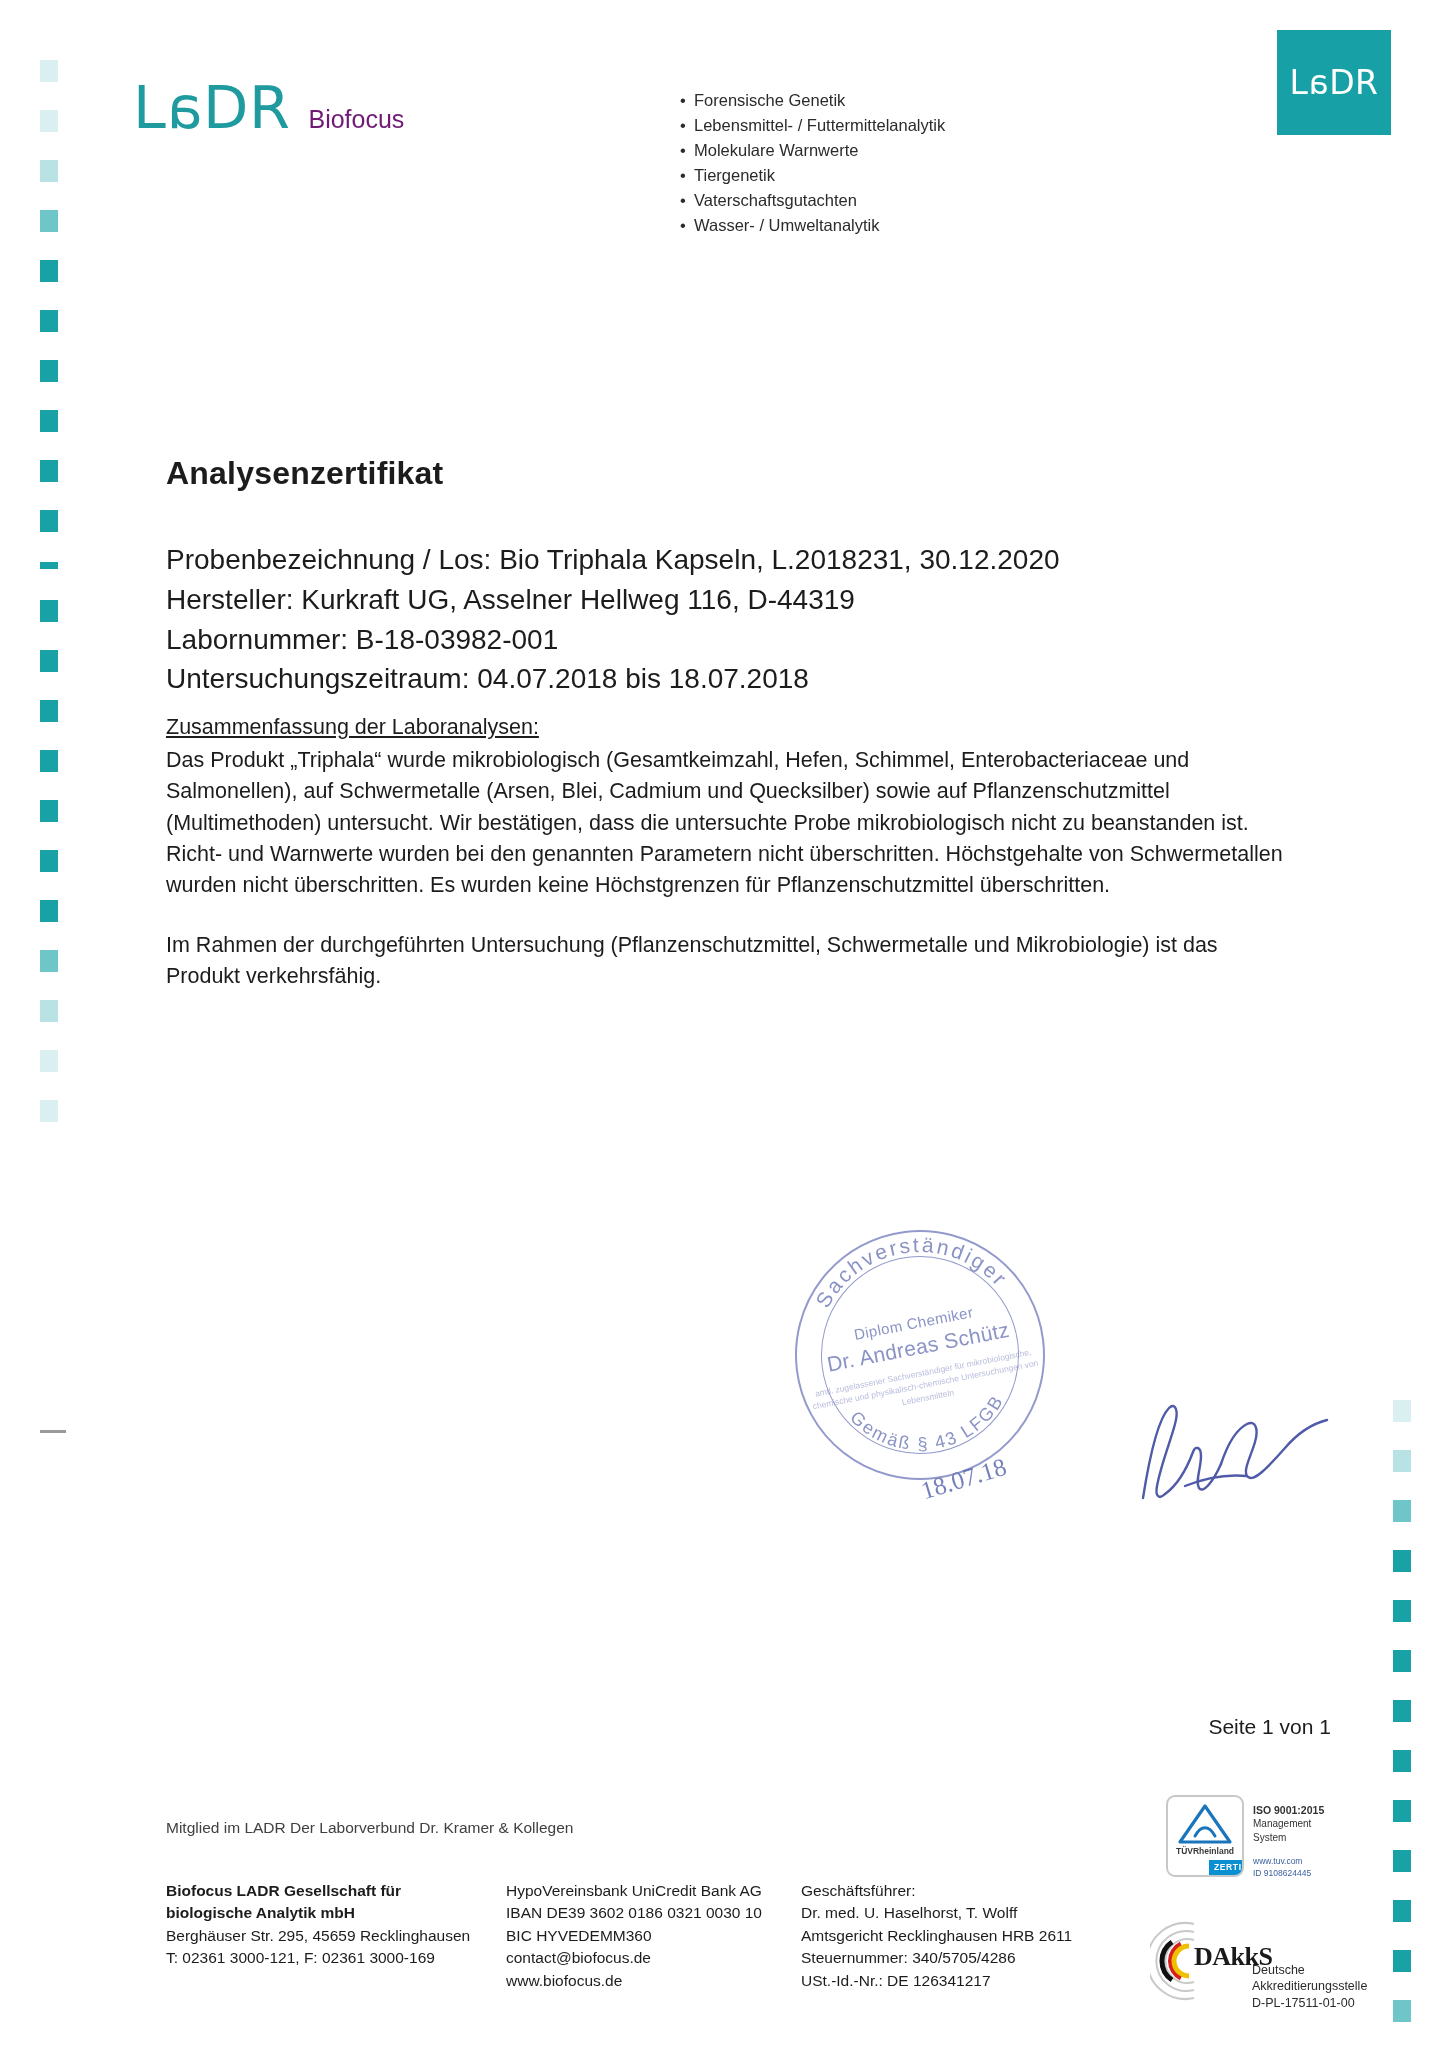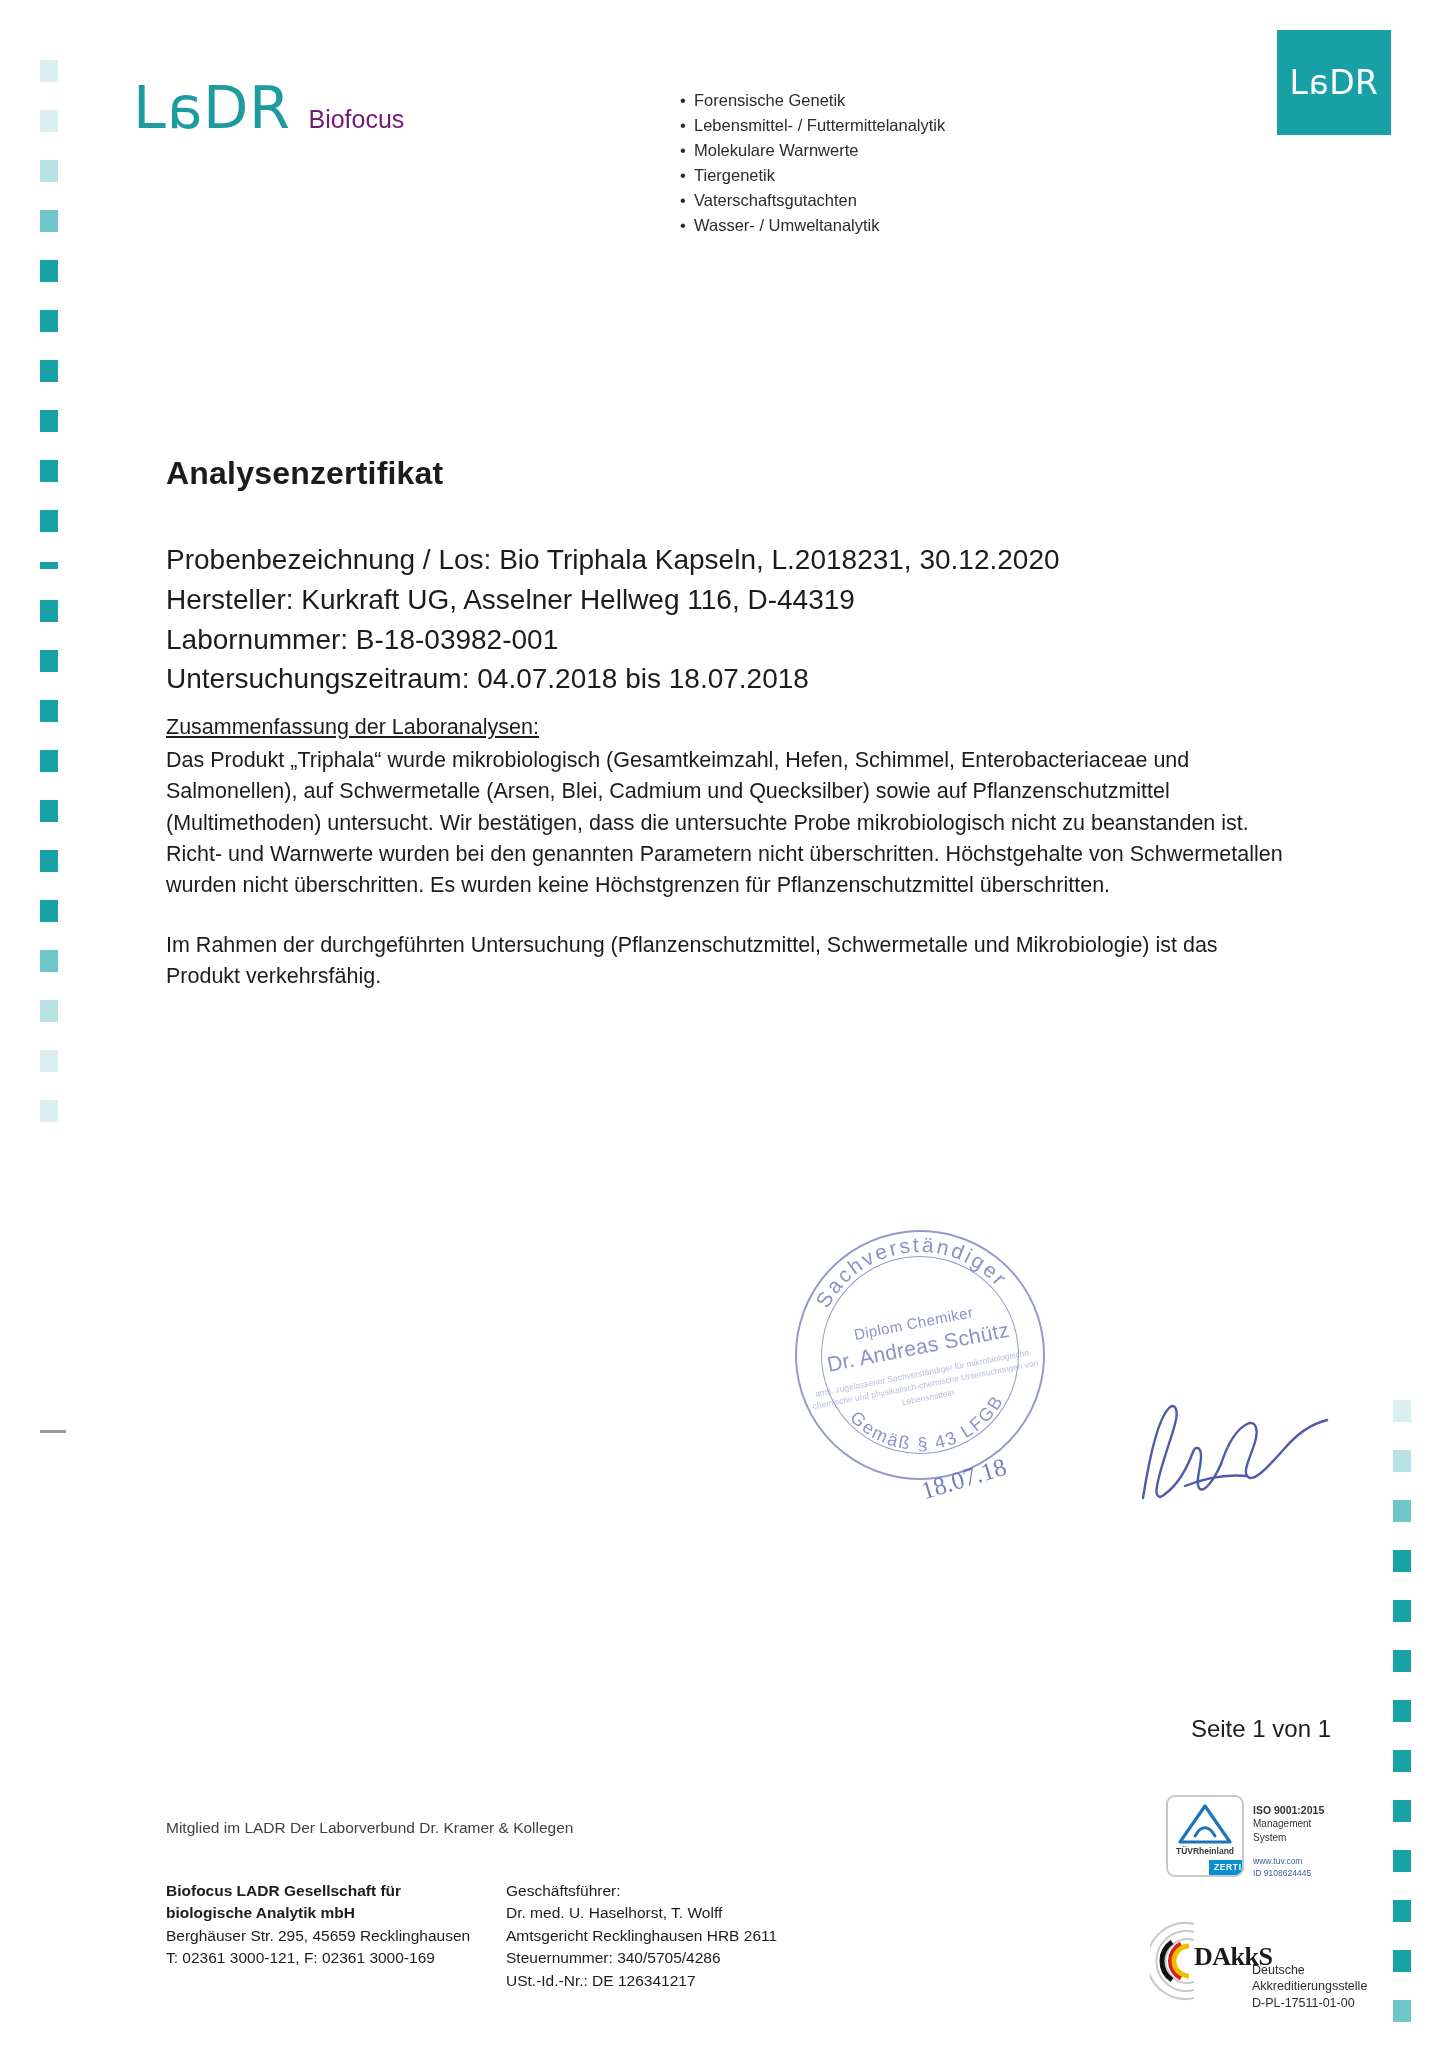--- a/index.html
+++ b/index.html
@@ -193,21 +193,21 @@
     width: 200px;
     height: 120px;
   }
   .signature svg { width: 100%; height: 100%; }
 
   
   .page-no {
     position: absolute;
     right: 120px;
     top: 1715px;
-    font-size: 24px;
+    font-size: 21px;
     color: #1c1c1c;
     margin-left: 24px;
   }
 
   
   .member-line {
     position: absolute;
     left: 166px;
     top: 1819px;
     font-size: 15.5px;
@@ -424,20 +424,27 @@
 
   <div class="member-line">Mitglied im LADR Der Laborverbund Dr. Kramer &amp; Kollegen</div>
 
   <div class="footer-cols">
     <div class="col c1">
       <div class="b">Biofocus LADR Gesellschaft für</div>
       <div class="b">biologische Analytik mbH</div>
       <div>Berghäuser Str. 295,  45659 Recklinghausen</div>
       <div>T: 02361 3000-121, F: 02361 3000-169</div>
     </div>
+    <div class="col c2">
+      <div>HypoVereinsbank UniCredit Bank AG</div>
+      <div>IBAN DE39 3602 0186 0321 0030 10</div>
+      <div>BIC HYVEDEMM360</div>
+      <div>contact@biofocus.de</div>
+      <div>www.biofocus.de</div>
+    </div>
     <div class="col c3">
       <div>Geschäftsführer:</div>
       <div>Dr. med. U. Haselhorst, T. Wolff</div>
       <div>Amtsgericht Recklinghausen HRB 2611</div>
       <div>Steuernummer: 340/5705/4286</div>
       <div>USt.-Id.-Nr.: DE 126341217</div>
     </div>
   </div>
 
   <div class="tuv">

